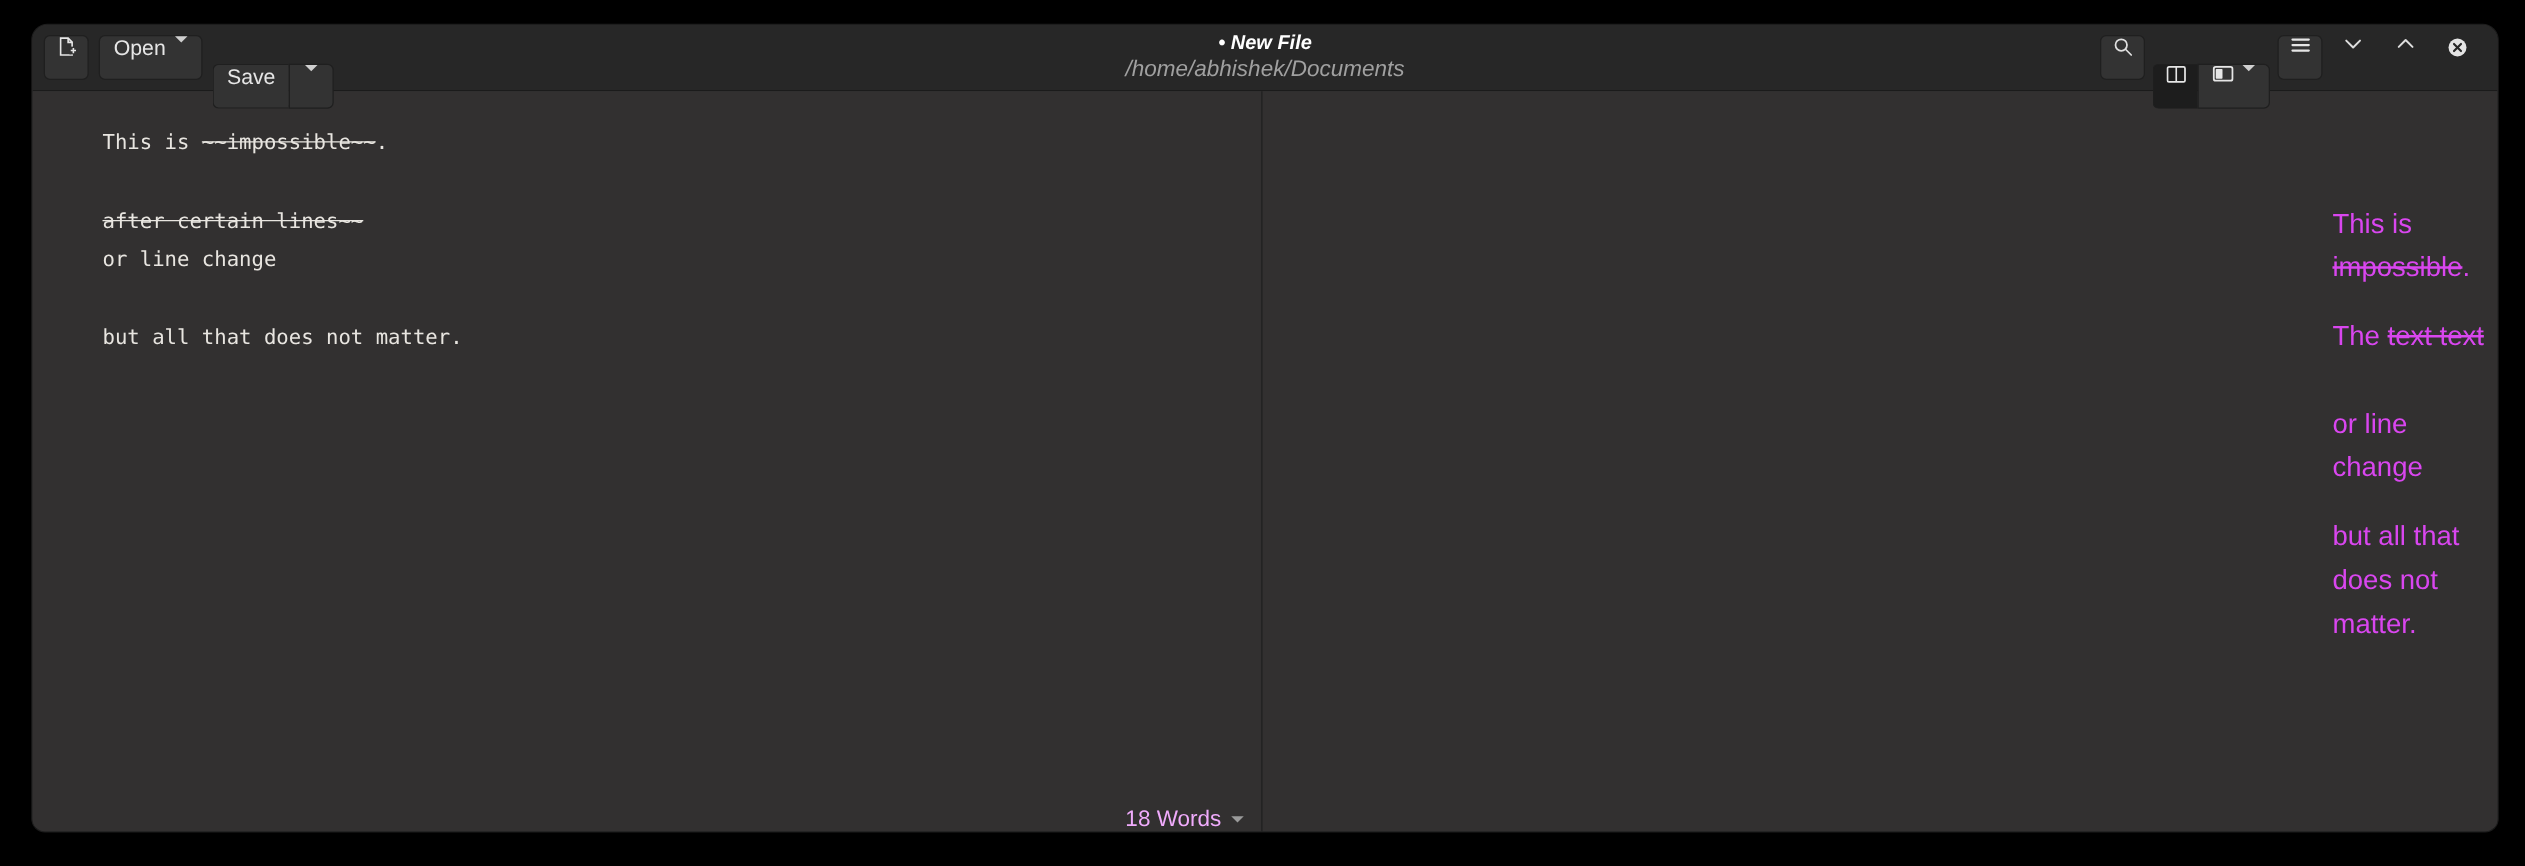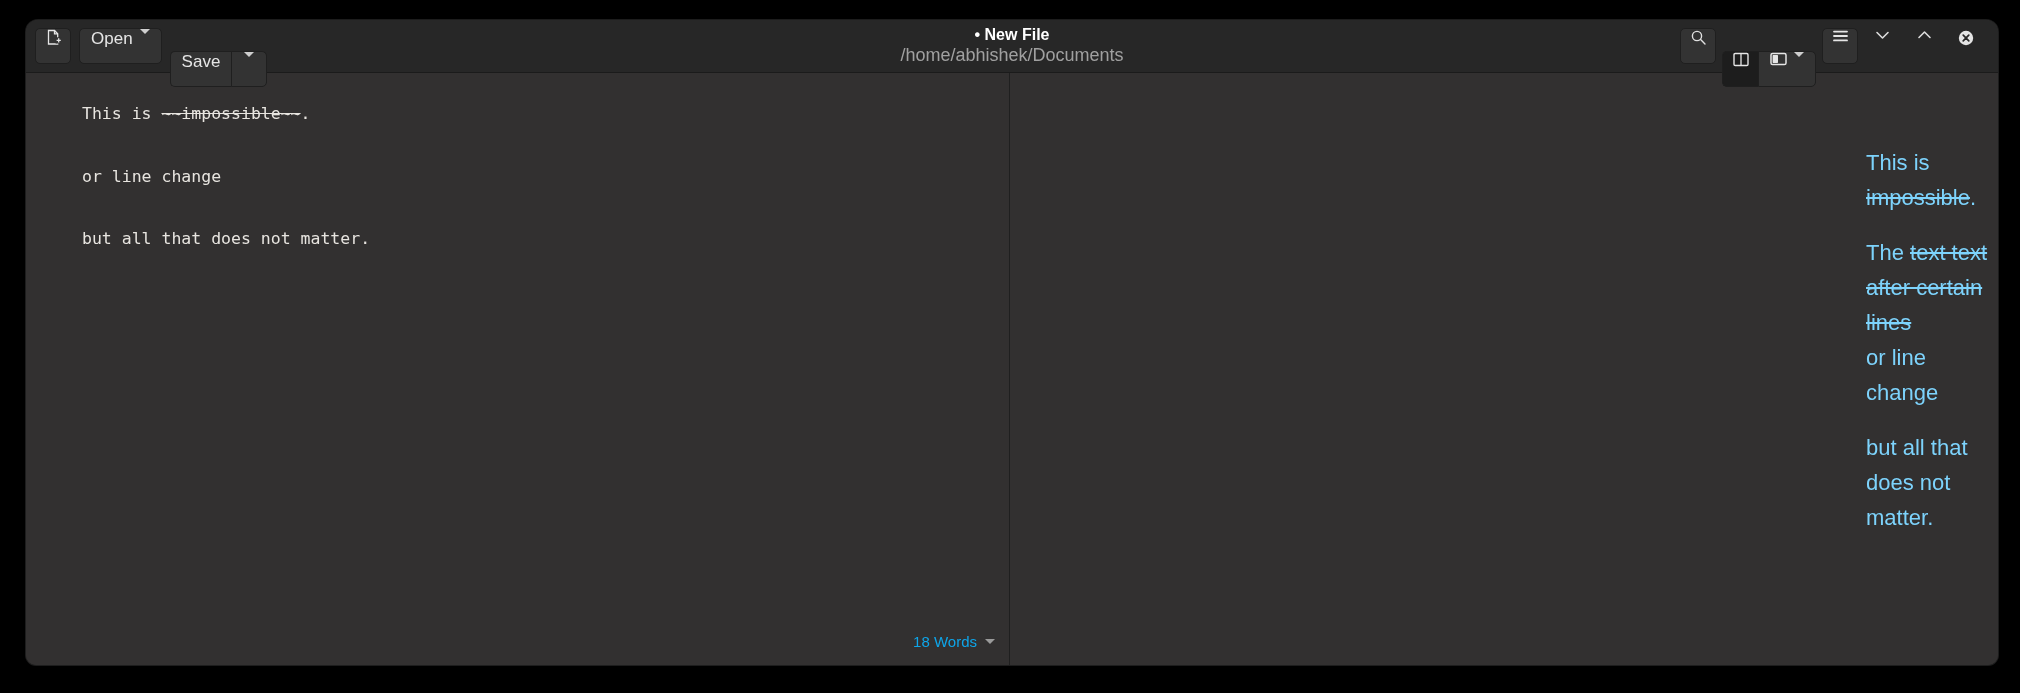--- a/index.html
+++ b/index.html
@@ -95,20 +95,21 @@
   #titleblock {
     position: absolute;
     left: 0; right: 0; top: 0;
     height: 52px;
     display: flex;
     flex-direction: column;
     align-items: center;
     justify-content: center;
     pointer-events: none;
     z-index: 1;
+    font-style: italic;
   }
   #title {
     font-size: 16px;
     font-weight: bold;
     color: #ffffff;
     line-height: 1.15;
   }
   #subtitle {
     font-size: 18px;
     color: #a0a0a0;
@@ -145,38 +146,38 @@
     font-size: 16.5px;
     line-height: 31.3px;
     color: #e8e5e0;
     white-space: pre;
   }
   #editor-text .strike { text-decoration: line-through; }
 
   #preview-text {
     position: absolute;
     left: 856px;
-    top: 72px;
+    top: 88px;
     font-family: "Liberation Sans", sans-serif;
     font-size: 22px;
     line-height: 35px;
-    color: #7dd3fc;
+    color: #d946ef;
   }
   #preview-text p { margin: 0 0 20px 0; }
   #preview-text .strike { text-decoration: line-through; }
 
   
   #wordcount {
     position: absolute;
     right: 14px;
-    bottom: 16px;
-    display: flex;
-    align-items: center;
-    font-size: 15px;
-    color: #0ea5e9;
+    bottom: 0;
+    display: flex;
+    align-items: center;
+    font-size: 18px;
+    color: #f0abfc;
     user-select: none;
     cursor: default;
   }
   #wordcount .caret { border-top-color: #9a9a9a; margin-left: 8px; }
 
   svg { display: block; }
 </style>
 </head>
 <body>
 
@@ -282,29 +283,29 @@
           </svg>
         </span>
       </div>
 
     </div>
   </div>
 
   <div id="content">
 
     <div id="editor-pane">
-      <div id="editor-text"><div><span>This is </span><span class="strike">~~impossible~~</span><span>.</span></div><div>&nbsp;</div><div><span>or line change</span></div><div>&nbsp;</div><div><span>but all that does not matter.</span></div></div>
+      <div id="editor-text"><div><span>This is </span><span class="strike">~~impossible~~</span><span>.</span></div><div>&nbsp;</div><div><span class="strike">after certain lines~~</span></div><div><span>or line change</span></div><div>&nbsp;</div><div><span>but all that does not matter.</span></div></div>
       <div id="wordcount">
         <span>18 Words</span>
         <span class="caret"></span>
       </div>
     </div>
 
     <div id="preview-pane">
       <div id="preview-text">
           <p><span>This is </span><span class="strike">impossible</span><span>.</span></p>
-          <p><span>The </span><span class="strike">text text</span><br><span class="strike">after certain lines</span><br><span>or line change</span></p>
+          <p><span>The </span><span class="strike">text text</span><br><br><span>or line change</span></p>
           <p><span>but all that does not matter.</span></p>
         </div>
     </div>
 
   </div>
 </div>
 
 </body></html>

